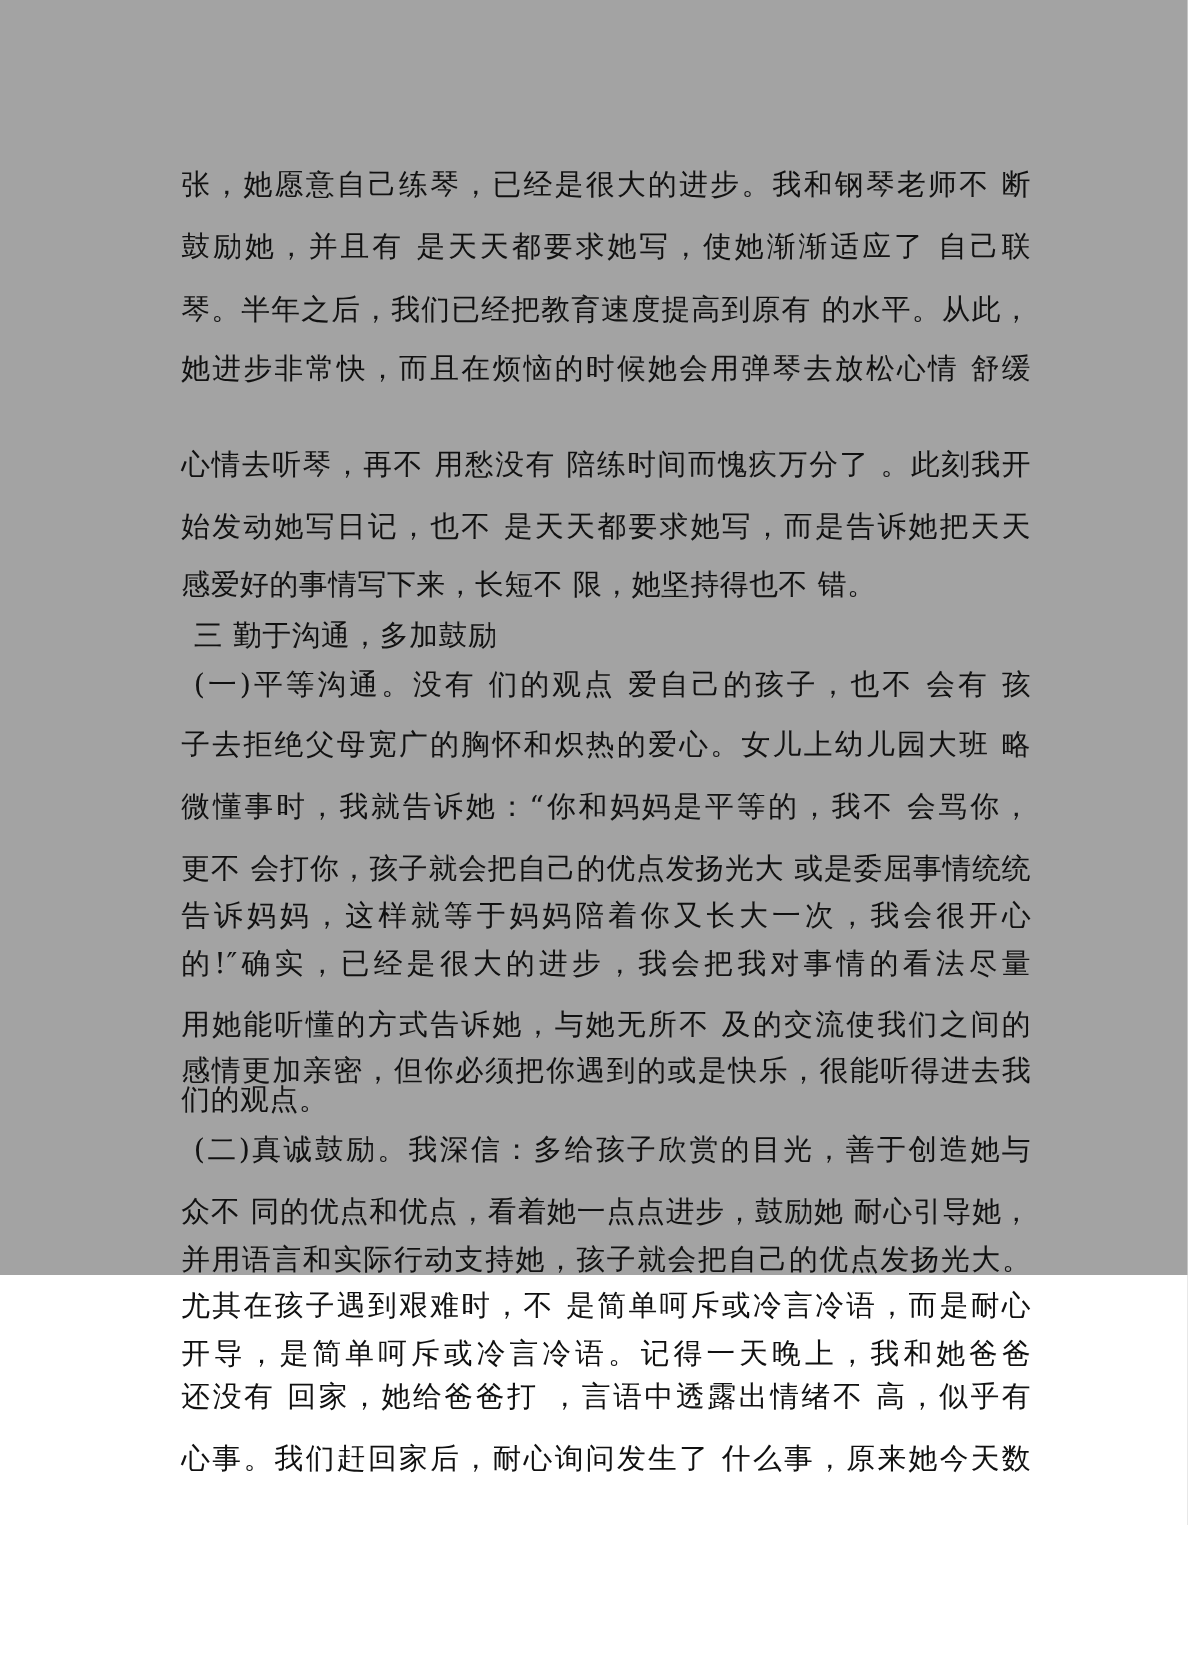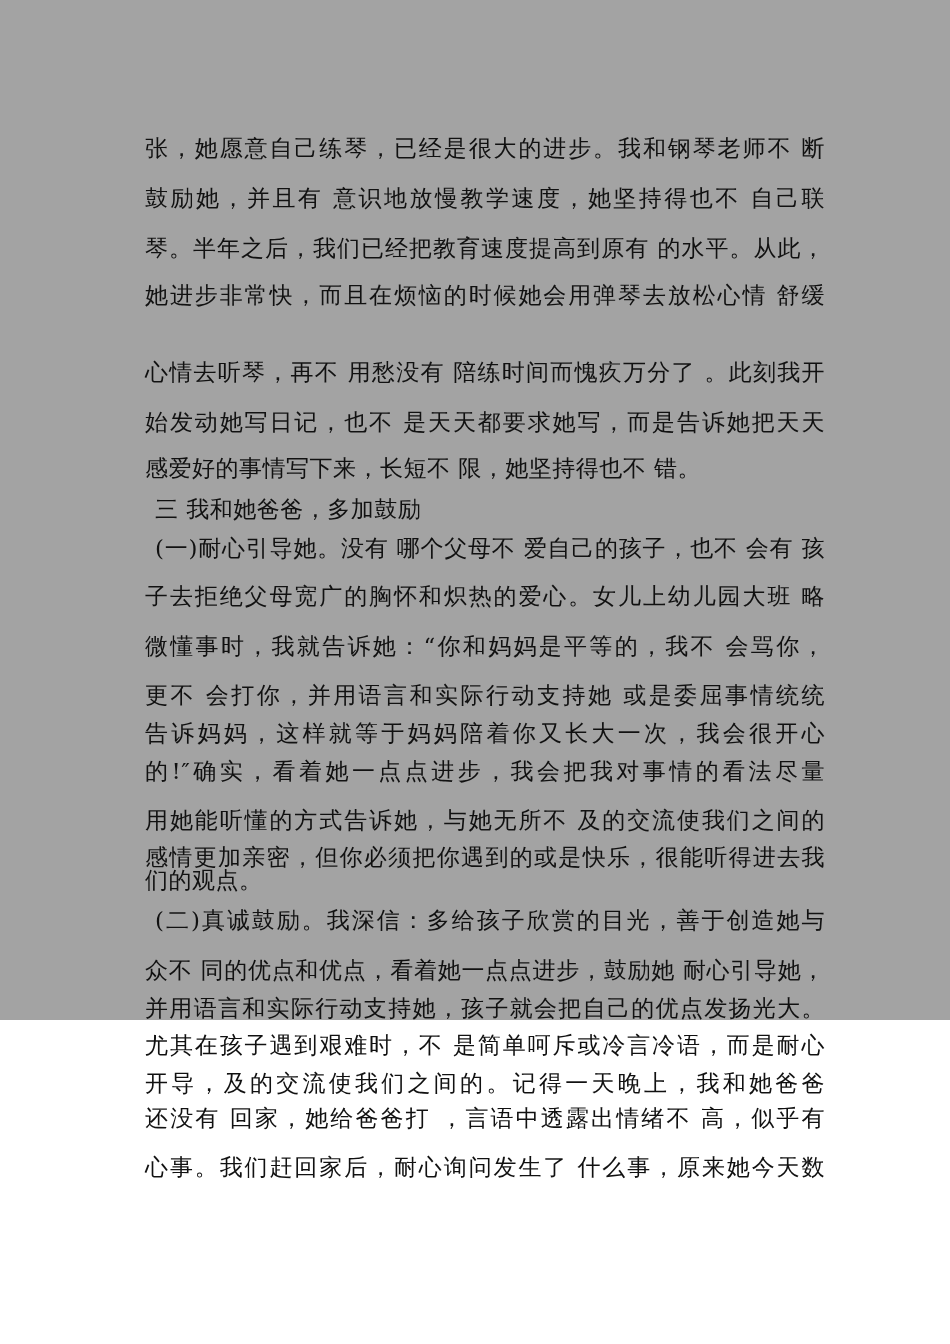--- a/index.html
+++ b/index.html
@@ -35,36 +35,36 @@
       text-align-last: justify;
     }
     .line.short { text-align-last: left; }
     .line.indent { left: 155px; width: 670px; }
   </style>
 </head>
 <body>
 
 <div class="page">
   <div class="line" style="top: 133px;">张，她愿意自己练琴，已经是很大的进步。我和钢琴老师不 断</div>
-  <div class="line" style="top: 183px;">鼓励她，并且有 意识地放慢教学速度，她坚持得也不 自己联</div>
+  <div class="line" style="top: 183px;">鼓励她，并且有 是天天都要求她写，使她渐渐适应了 自己联</div>
   <div class="line" style="top: 233px;">琴。半年之后，我们已经把教育速度提高到原有 的水平。从此，</div>
   <div class="line" style="top: 280px;">她进步非常快，而且在烦恼的时候她会用弹琴去放松心情 舒缓</div>
   <div class="line" style="top: 357px;">心情去听琴，再不 用愁没有 陪练时间而愧疚万分了 。此刻我开</div>
   <div class="line short" style="top: 453px;">感爱好的事情写下来，长短不 限，她坚持得也不 错。</div>
   <div class="line" style="top: 407px;">始发动她写日记，也不 是天天都要求她写，而是告诉她把天天</div>
-  <div class="line short indent" style="top: 494px;">三 我和她爸爸，多加鼓励</div>
-  <div class="line indent" style="top: 533px;">(一)耐心引导她。没有 哪个父母不 爱自己的孩子，也不 会有 孩</div>
+  <div class="line short indent" style="top: 494px;">三 勤于沟通，多加鼓励</div>
+  <div class="line indent" style="top: 533px;">(一)平等沟通。没有 们的观点 爱自己的孩子，也不 会有 孩</div>
   <div class="line" style="top: 581px;">子去拒绝父母宽广的胸怀和炽热的爱心。女儿上幼儿园大班 略</div>
   <div class="line" style="top: 631px;">微懂事时，我就告诉她：“你和妈妈是平等的，我不 会骂你，</div>
-  <div class="line" style="top: 680px;">更不 会打你，并用语言和实际行动支持她 或是委屈事情统统</div>
+  <div class="line" style="top: 680px;">更不 会打你，孩子就会把自己的优点发扬光大 或是委屈事情统统</div>
   <div class="line" style="top: 718px;">告诉妈妈，这样就等于妈妈陪着你又长大一次，我会很开心</div>
-  <div class="line" style="top: 756px;">的!″确实，看着她一点点进步，我会把我对事情的看法尽量</div>
+  <div class="line" style="top: 756px;">的!″确实，已经是很大的进步，我会把我对事情的看法尽量</div>
   <div class="line" style="top: 805px;">用她能听懂的方式告诉她，与她无所不 及的交流使我们之间的</div>
   <div class="line" style="top: 842px;">感情更加亲密，但你必须把你遇到的或是快乐，很能听得进去我</div>
   <div class="line short" style="top: 865px;">们的观点。</div>
   <div class="line indent" style="top: 905px;">(二)真诚鼓励。我深信：多给孩子欣赏的目光，善于创造她与</div>
   <div class="line" style="top: 955px;">众不 同的优点和优点，看着她一点点进步，鼓励她 耐心引导她，</div>
   <div class="line" style="top: 1030px;">尤其在孩子遇到艰难时，不 是简单呵斥或冷言冷语，而是耐心</div>
   <div class="line" style="top: 993px;">并用语言和实际行动支持她，孩子就会把自己的优点发扬光大。</div>
-  <div class="line" style="top: 1068px;">开导，及的交流使我们之间的。记得一天晚上，我和她爸爸</div>
+  <div class="line" style="top: 1068px;">开导，是简单呵斥或冷言冷语。记得一天晚上，我和她爸爸</div>
   <div class="line" style="top: 1103px;">还没有 回家，她给爸爸打 ，言语中透露出情绪不 高，似乎有</div>
   <div class="line" style="top: 1152px;">心事。我们赶回家后，耐心询问发生了 什么事，原来她今天数</div>
 </div>
 
 </body></html>

